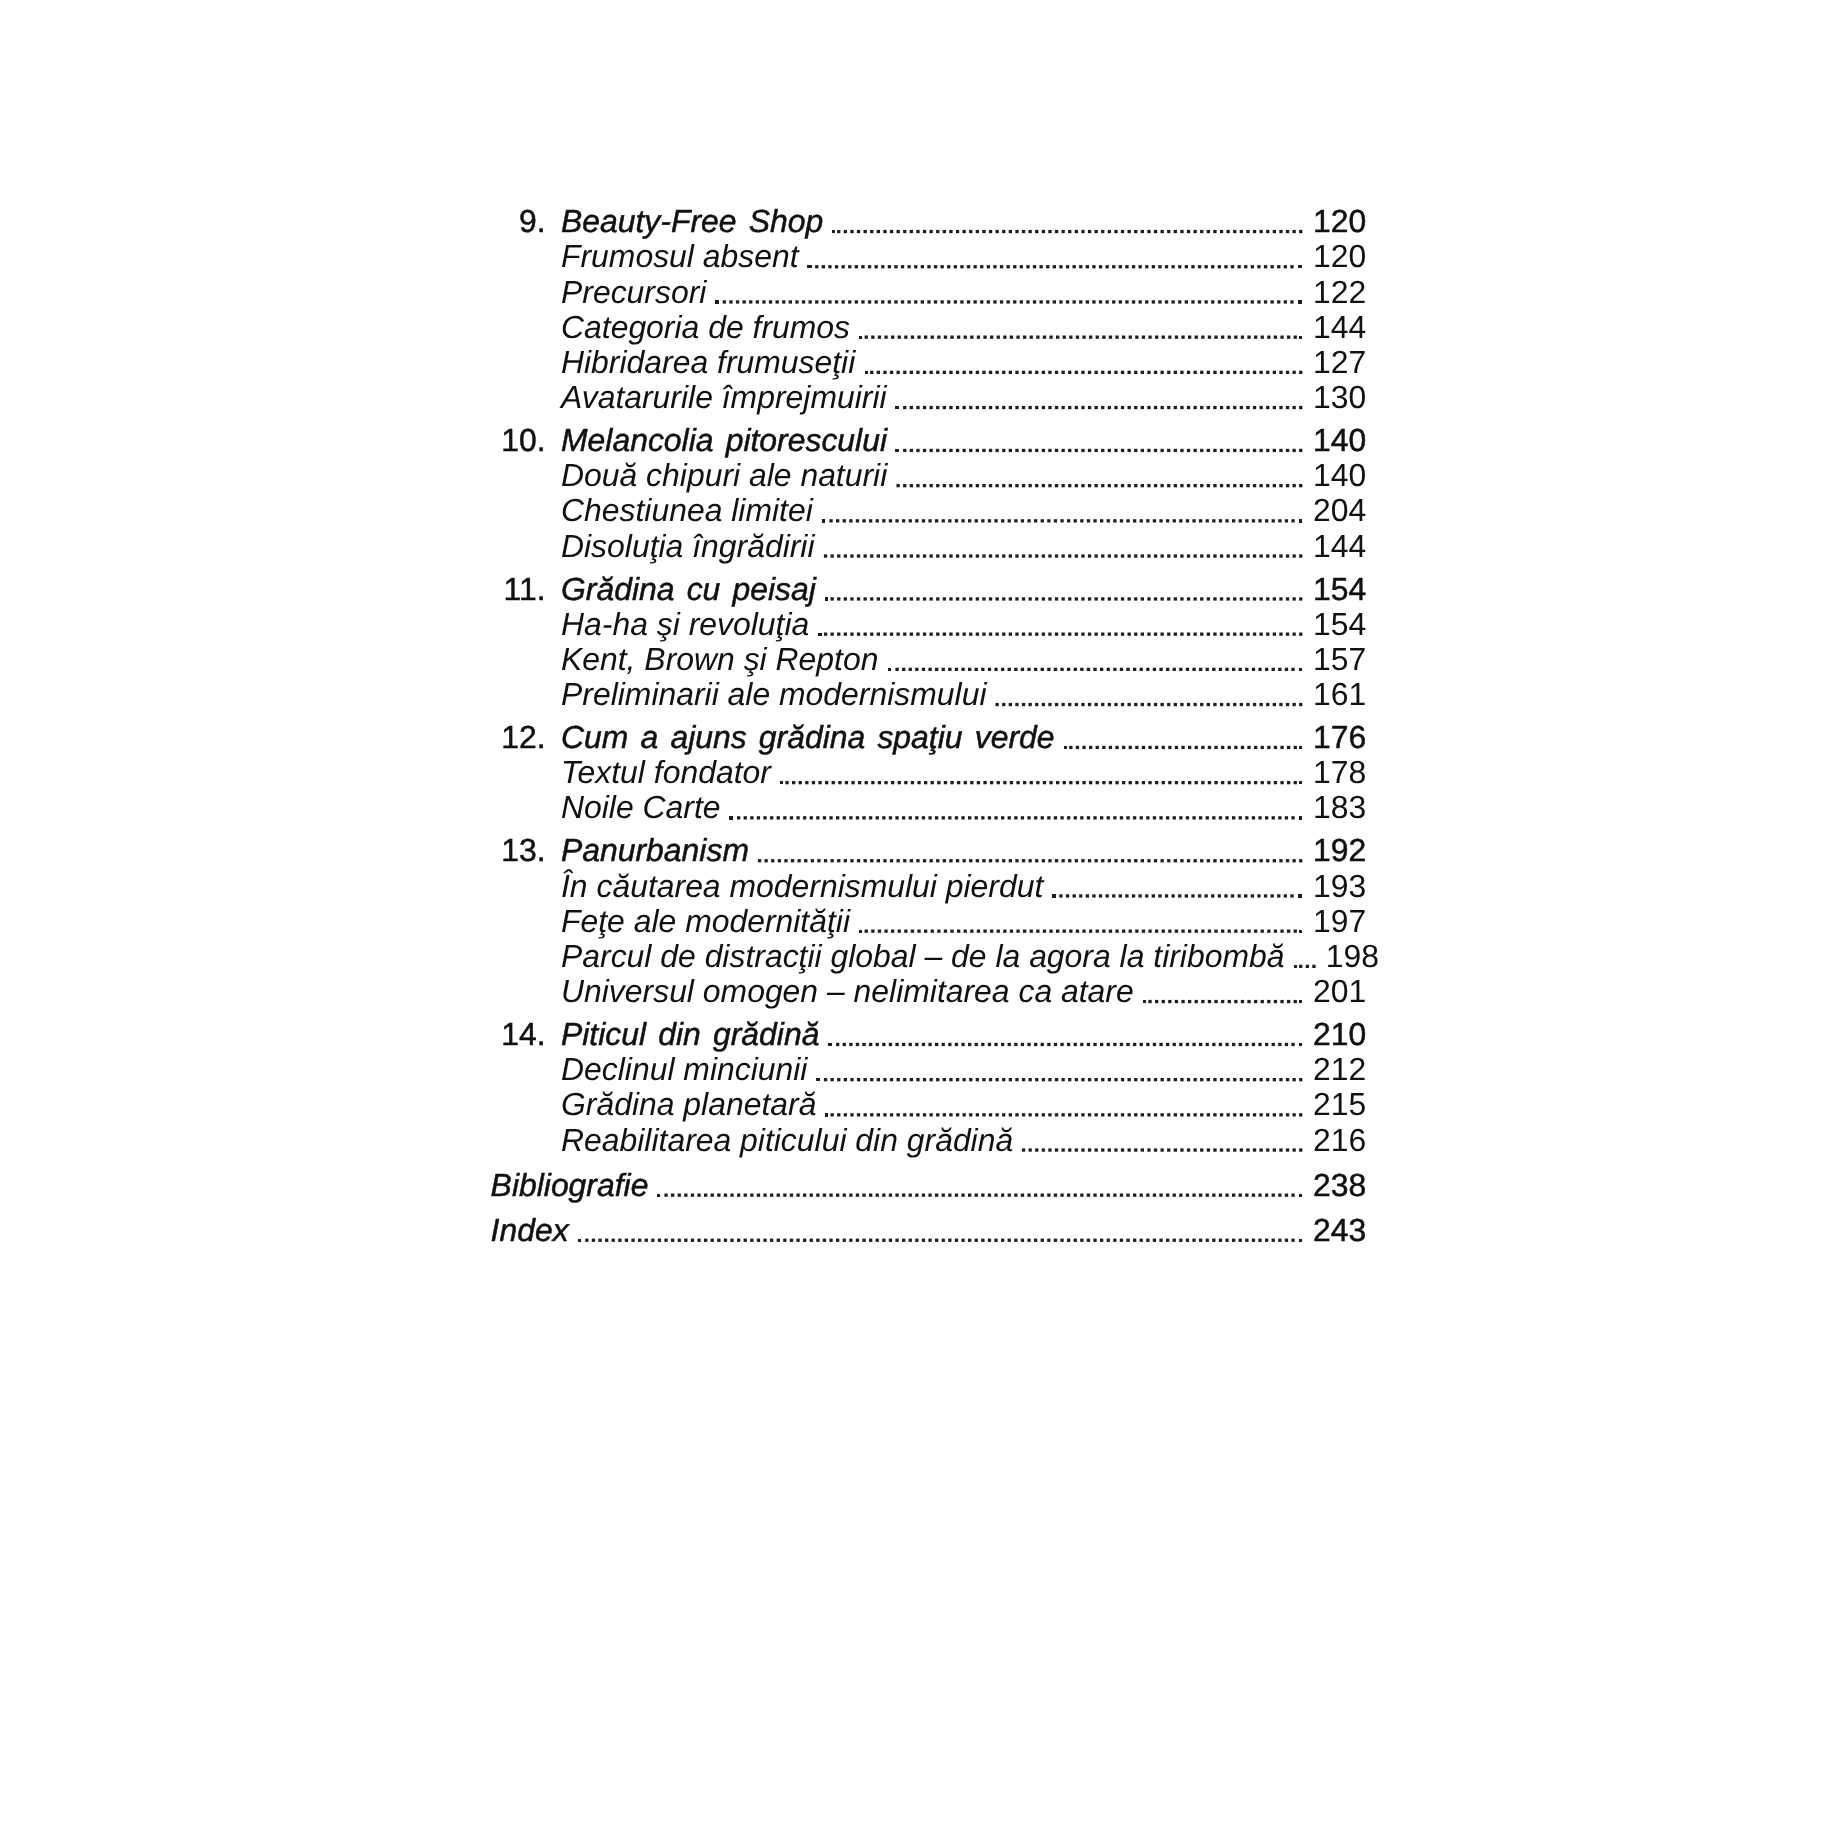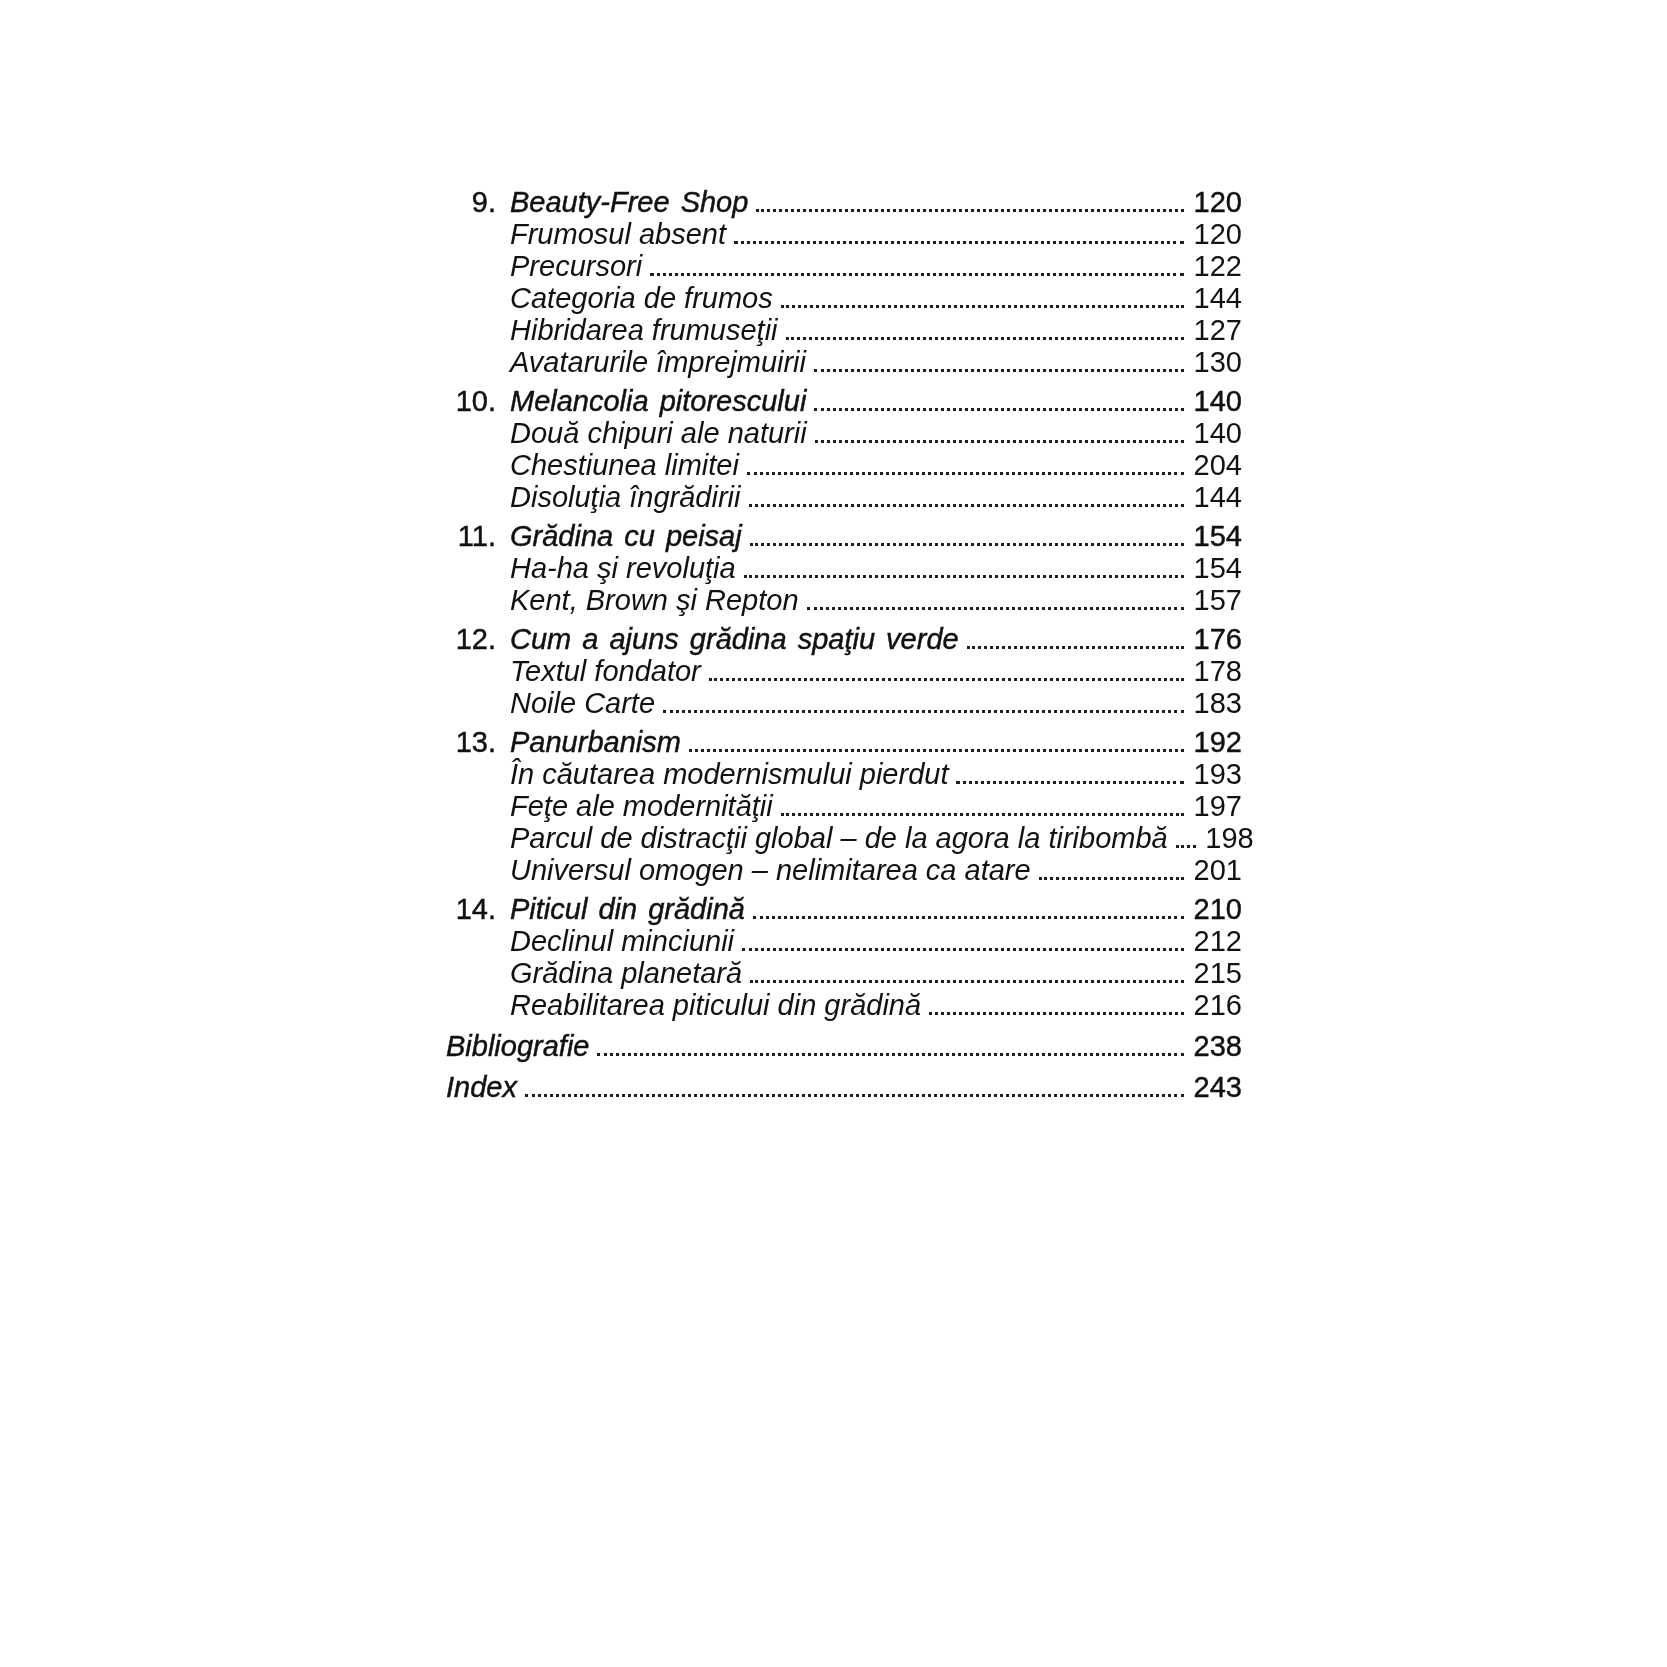--- a/index.html
+++ b/index.html
@@ -142,20 +142,25 @@
     <div class="row sub">
       <span class="label">Ha-ha şi revoluţia</span>
       <span class="leader"></span>
       <span class="pg">154</span>
     </div>
     <div class="row sub">
       <span class="label">Kent, Brown şi Repton</span>
       <span class="leader"></span>
       <span class="pg">157</span>
     </div>
+    <div class="row sub">
+      <span class="label">Preliminarii ale modernismului</span>
+      <span class="leader"></span>
+      <span class="pg">161</span>
+    </div>
 
     <div class="row chapter">
       <span class="num">12.</span>
       <span class="label">Cum a ajuns grădina spaţiu verde</span>
       <span class="leader"></span>
       <span class="pg">176</span>
     </div>
     <div class="row sub">
       <span class="label">Textul fondator</span>
       <span class="leader"></span>

